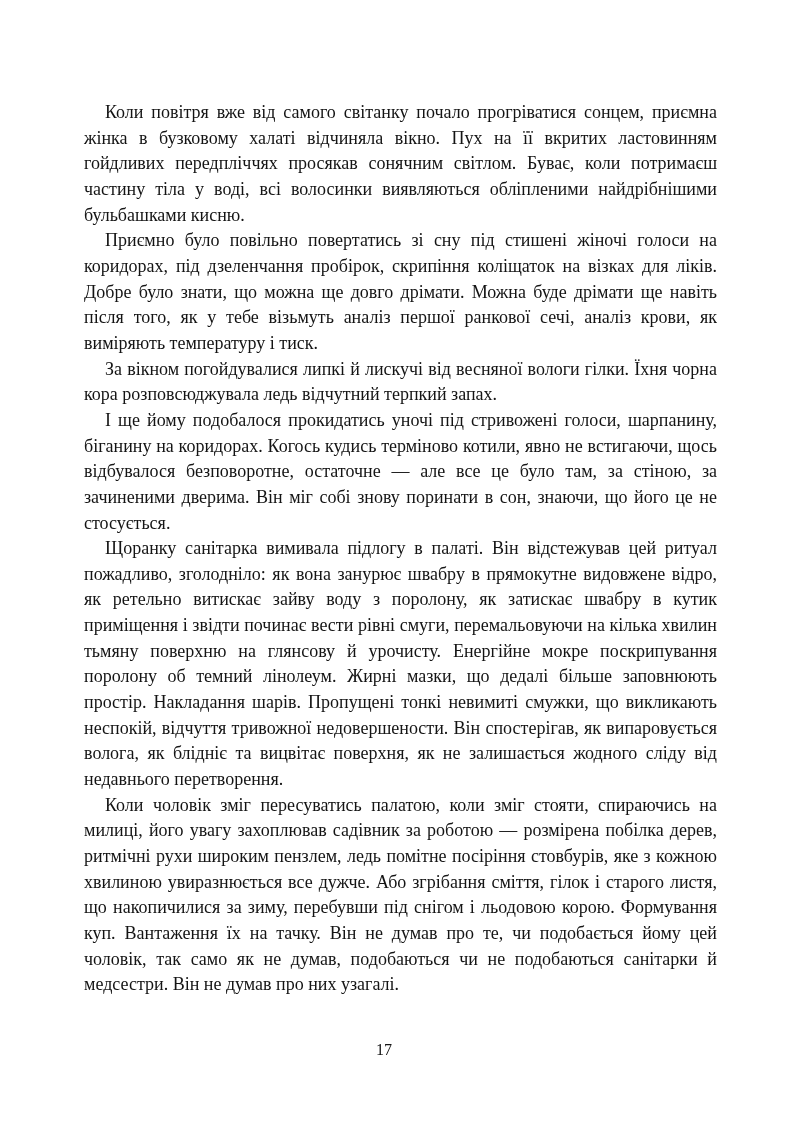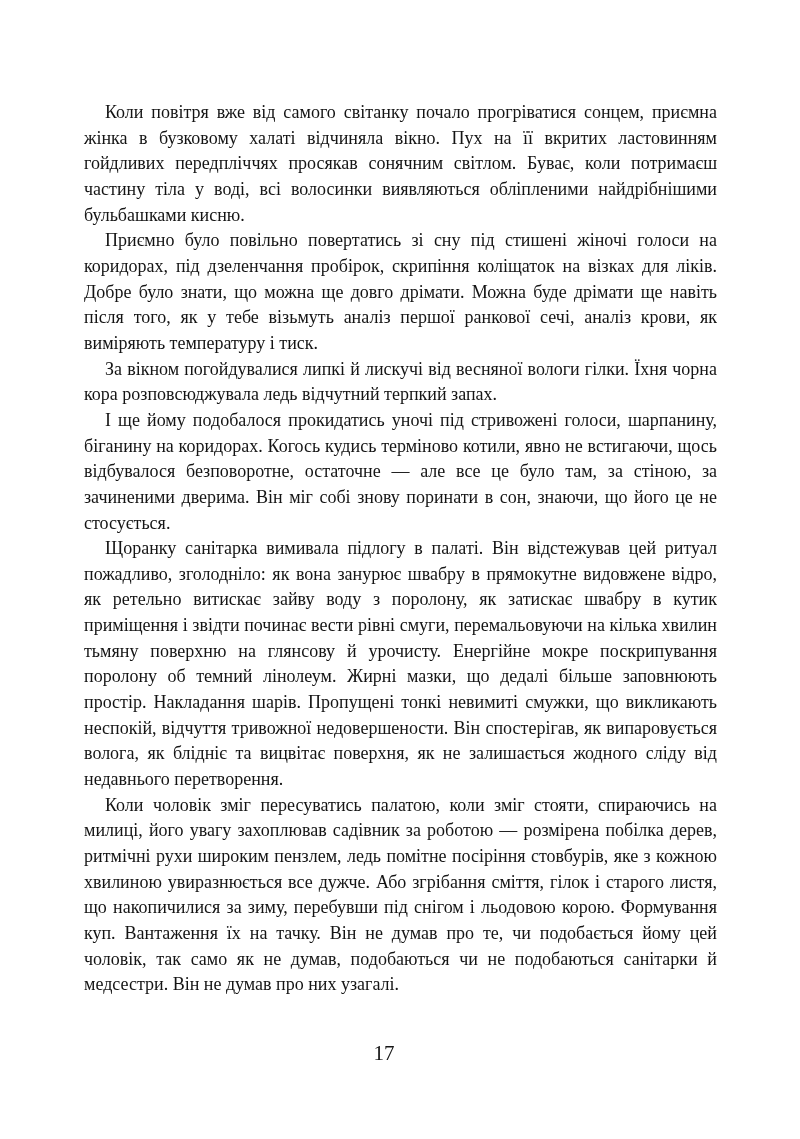--- a/index.html
+++ b/index.html
@@ -32,21 +32,21 @@
     hyphens: manual;
     -webkit-hyphens: manual;
   }
   .page-number {
     position: absolute;
     top: 1041px;
     left: 0;
     width: 768px;
     text-align: center;
     font-family: "Liberation Serif", "DejaVu Serif", serif;
-    font-size: 21px;
+    font-size: 16px;
     color: #141414;
   }
 </style>
 </head>
 <body>
 
 <div class="page">
   <div class="text-block">
     <p>Коли повітря вже від самого світанку почало прогріватися сонцем, при­ємна жінка в бузковому халаті відчиняла вікно. Пух на її вкритих ласто­винням гойдливих передпліччях просякав сонячним світлом. Буває, коли потримаєш частину тіла у воді, всі волосинки виявляються обліпленими найдрібнішими бульбашками кисню.</p>
     <p>Приємно було повільно повертатись зі сну під стишені жіночі голоси на коридорах, під дзеленчання пробірок, скрипіння коліщаток на візках для ліків. Добре було знати, що можна ще довго дрімати. Можна буде дрімати ще навіть після того, як у тебе візьмуть аналіз першої ранкової сечі, аналіз крови, як виміряють температуру і тиск.</p>

